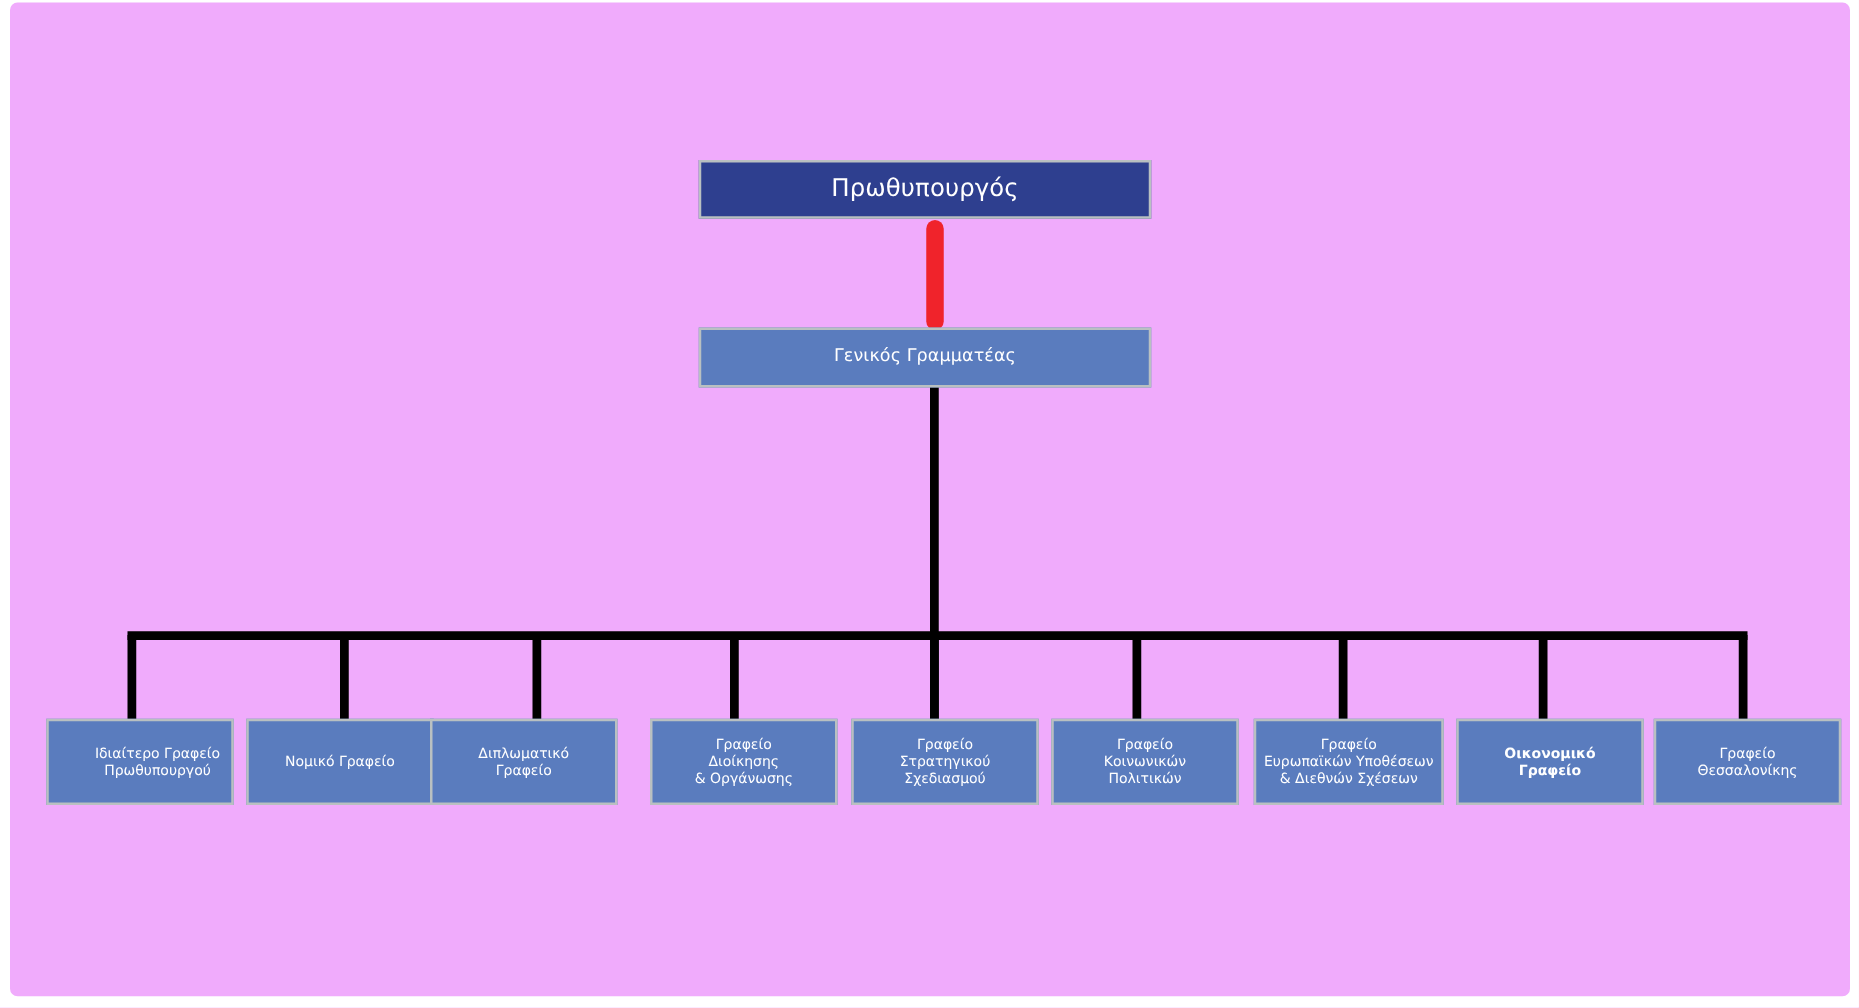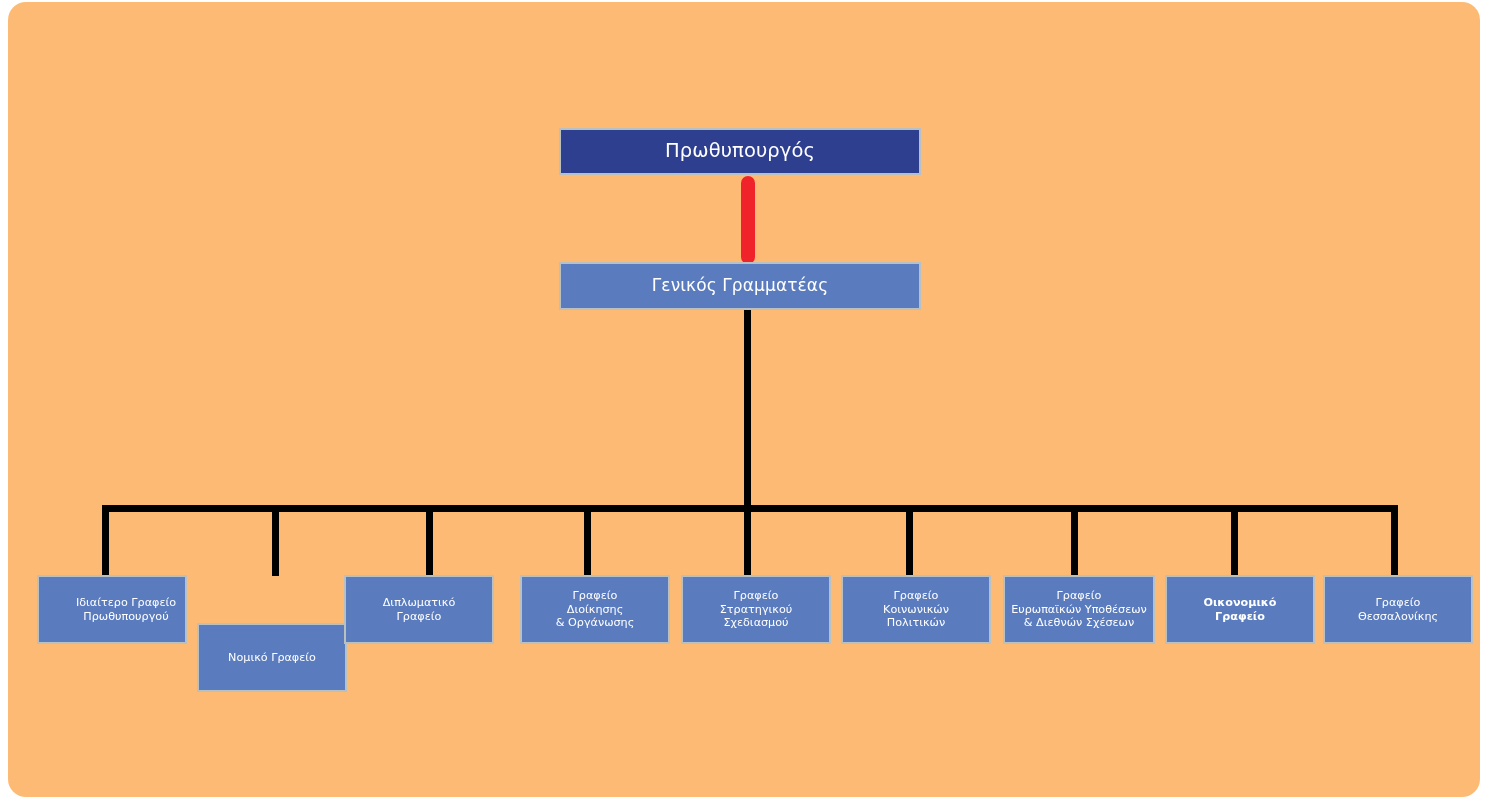--- a/index.html
+++ b/index.html
@@ -15,22 +15,22 @@
     overflow: hidden;
   }
 
   
   #chart-canvas {
     position: absolute;
     left: 8px;
     top: 2px;
     width: 1472px;
     height: 795px;
-    background: #fdba74;
-    border-radius: 18px;
+    background: #f0abfc;
+    border-radius: 6px;
   }
 
   
   .node {
     position: absolute;
     box-sizing: border-box;
     border: 2px solid #b9c0c1;
     display: flex;
     align-items: center;
     justify-content: center;
@@ -60,21 +60,21 @@
 
   
   #node-sg {
     left: 551px;
     top: 260px;
     width: 362px;
     height: 48px;
     background: #5a7cbe;
   }
   #node-sg .node-label {
-    font-size: 17px;
+    font-size: 14px;
     letter-spacing: .1px;
   }
 
   
   .office {
     top: 573px;
     width: 150px;
     height: 69px;
     background: #5a7cbe;
   }
@@ -150,21 +150,21 @@
 
   <div id="node-sg" class="node">
     <span class="node-label">Γενικός Γραμματέας</span>
   </div>
 
   <div class="node office" style="left:29px;padding-left:28px;">
     <span class="node-label">Ιδιαίτερο Γραφείο
 Πρωθυπουργού</span>
   </div>
 
-  <div class="node office" style="left:189px;margin-top:48px;">
+  <div class="node office" style="left:189px;">
     <span class="node-label">Νομικό Γραφείο</span>
   </div>
 
   <div class="node office" style="left:336px;">
     <span class="node-label">Διπλωματικό
 Γραφείο</span>
   </div>
 
   <div class="node office" style="left:512px;">
     <span class="node-label">Γραφείο

